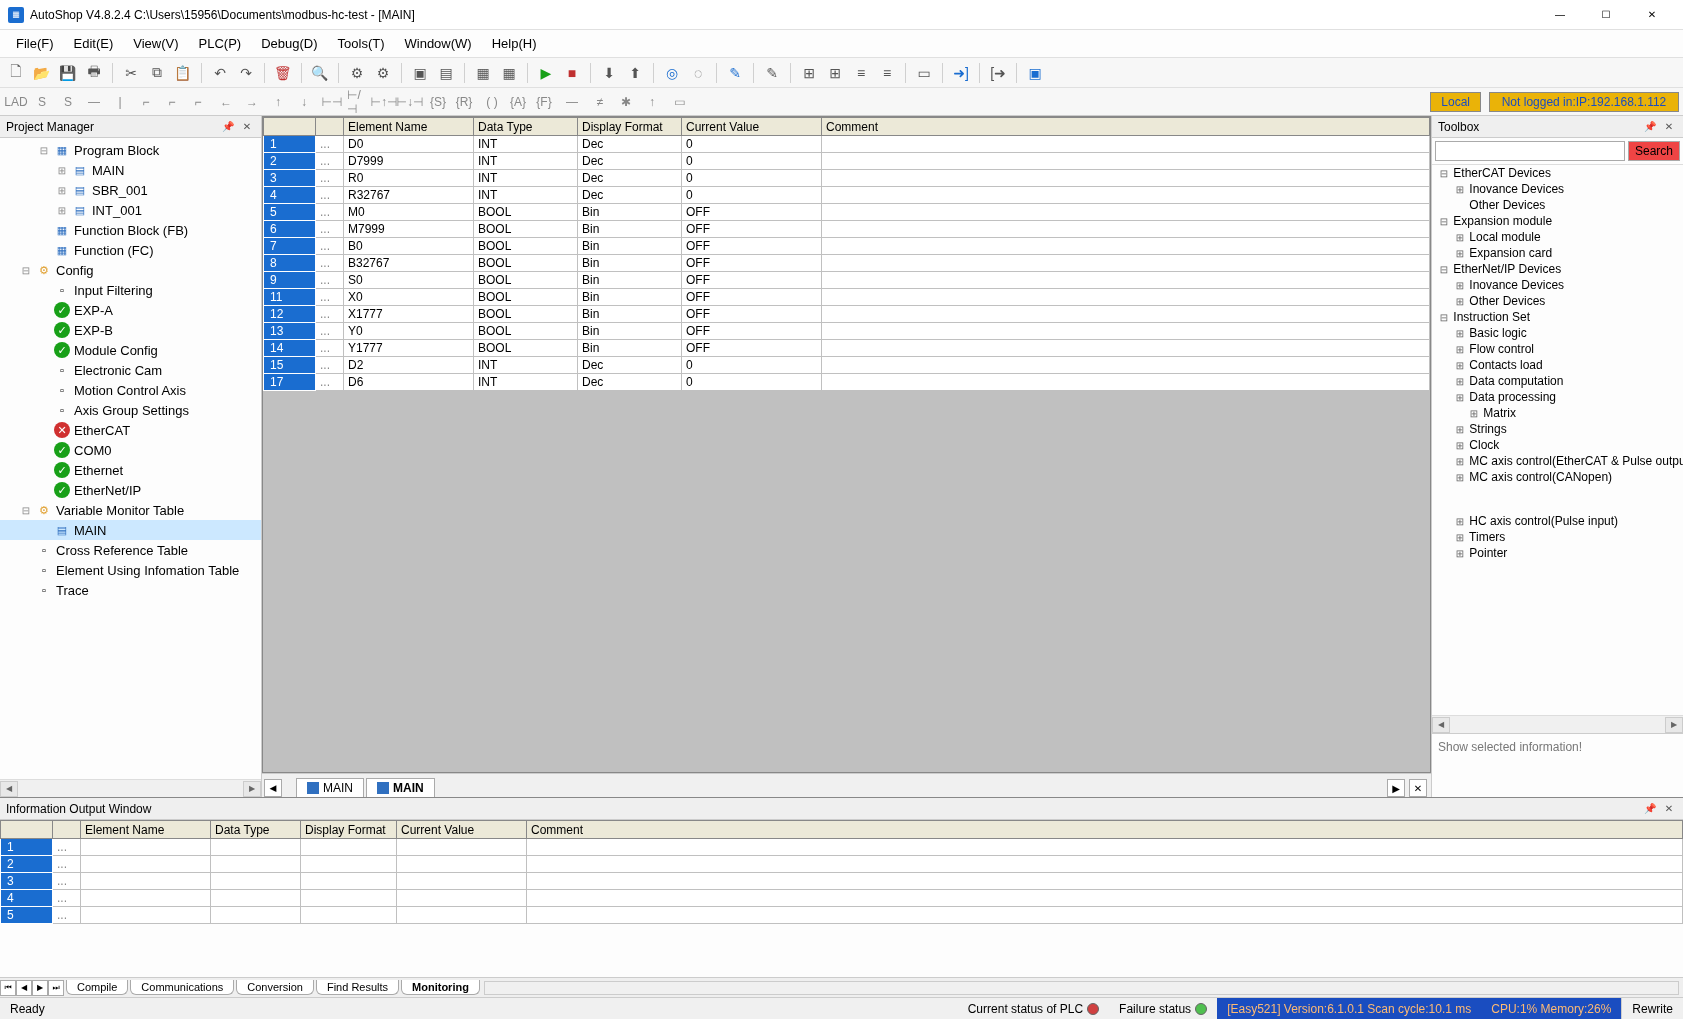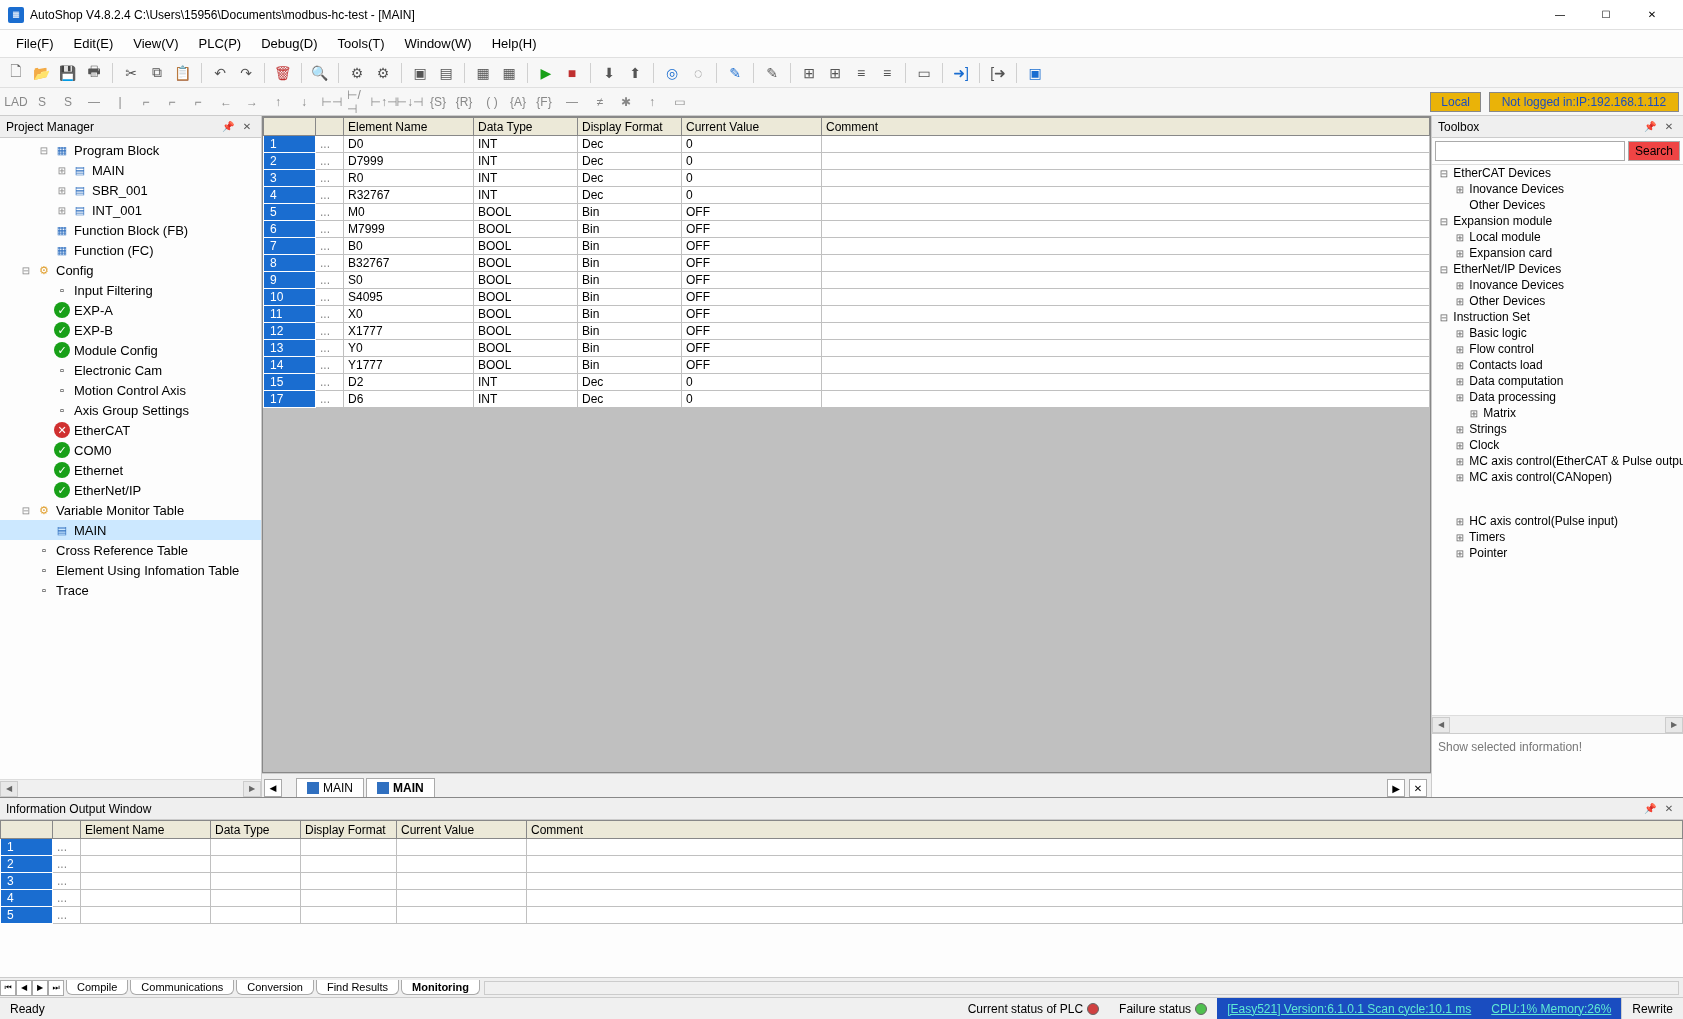--- a/index.html
+++ b/index.html
@@ -89,21 +89,21 @@
 .info-tabs .itab { padding: 1px 10px; border: 1px solid #aaa; background: #fff; margin-left: 2px; border-radius: 0 0 6px 6px; border-top: none; }
 .info-tabs .itab.active { font-weight: bold; background: #fff; }
 .info-tabs .htrack { flex: 1; height: 14px; background: #f0f0f0; border: 1px solid #ccc; margin: 0 4px; }
 
 
 .statusbar { height: 22px; background: #f0f0f0; border-top: 1px solid #ccc; display: flex; align-items: center; font-size: 12px; }
 .statusbar .cell { padding: 0 10px; height: 100%; display: flex; align-items: center; gap: 4px; }
 .statusbar .led { width: 12px; height: 12px; border-radius: 50%; border: 1px solid #666; }
 .led-red { background: #d04040; }
 .led-green { background: #50c050; }
-.statusbar .blue { background: #1a4dc0; color: #5eead4; text-decoration: underline; }
+.statusbar .blue { background: #1a4dc0; color: #fdba74; }
 .statusbar .spacer2 { flex: 1; }
 </style>
 </head>
 <body>
 
 <div class="titlebar">
   <span class="app-icon">▦</span>
   <span class="title">AutoShop V4.8.2.4  C:\Users\15956\Documents\modbus-hc-test - [MAIN]</span>
   <span class="spacer"></span>
   <span class="winbtn">—</span>
@@ -430,29 +430,20 @@
               <td>B32767</td>
               <td>BOOL</td>
               <td>Bin</td>
               <td>OFF</td>
               <td></td>
             </tr>
             <tr>
               <td class="rownum">9</td>
               <td class="dots">...</td>
               <td>S0</td>
-              <td>BOOL</td>
-              <td>Bin</td>
-              <td>OFF</td>
-              <td></td>
-            </tr>
-            <tr>
-              <td class="rownum">10</td>
-              <td class="dots">...</td>
-              <td>S4095</td>
               <td>BOOL</td>
               <td>Bin</td>
               <td>OFF</td>
               <td></td>
             </tr>
             <tr>
               <td class="rownum">11</td>
               <td class="dots">...</td>
               <td>X0</td>
               <td>BOOL</td>

